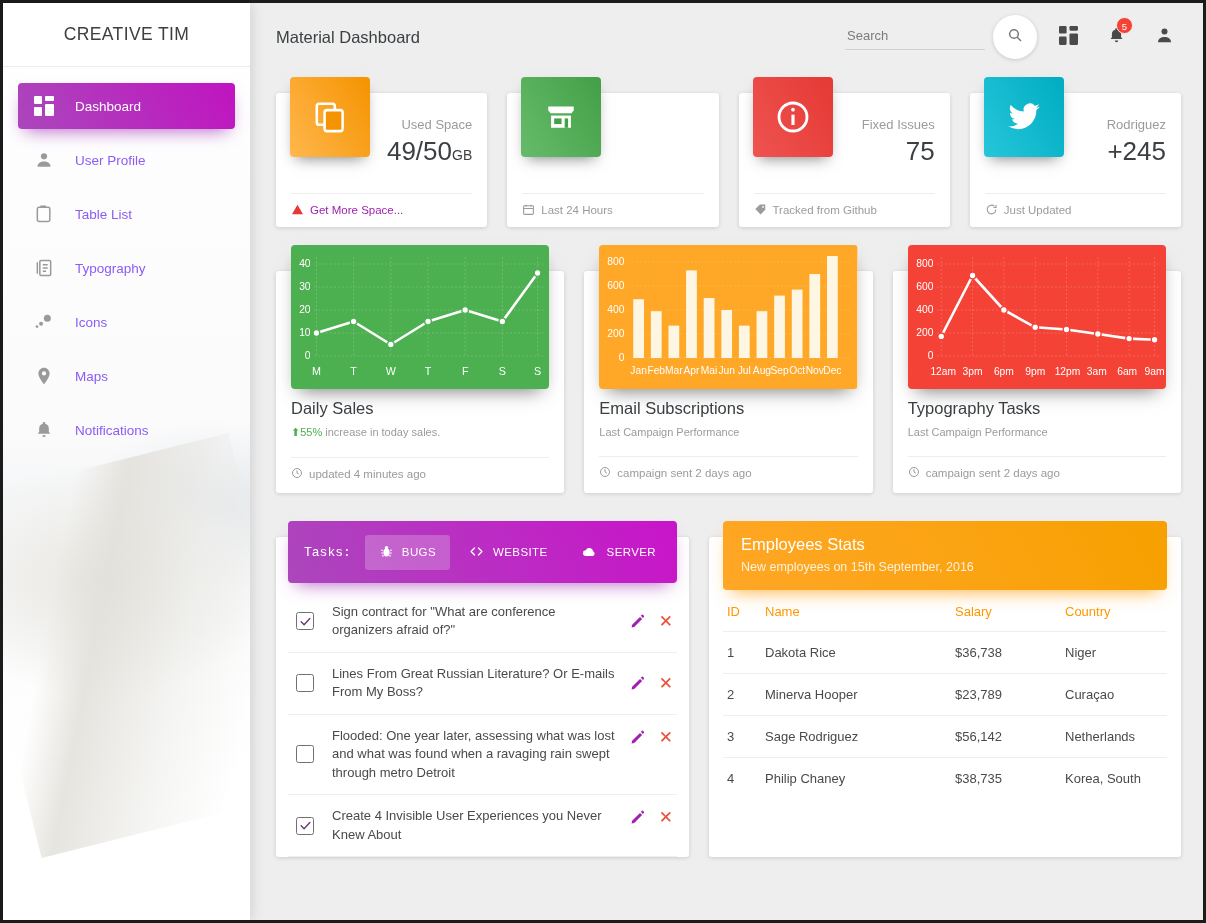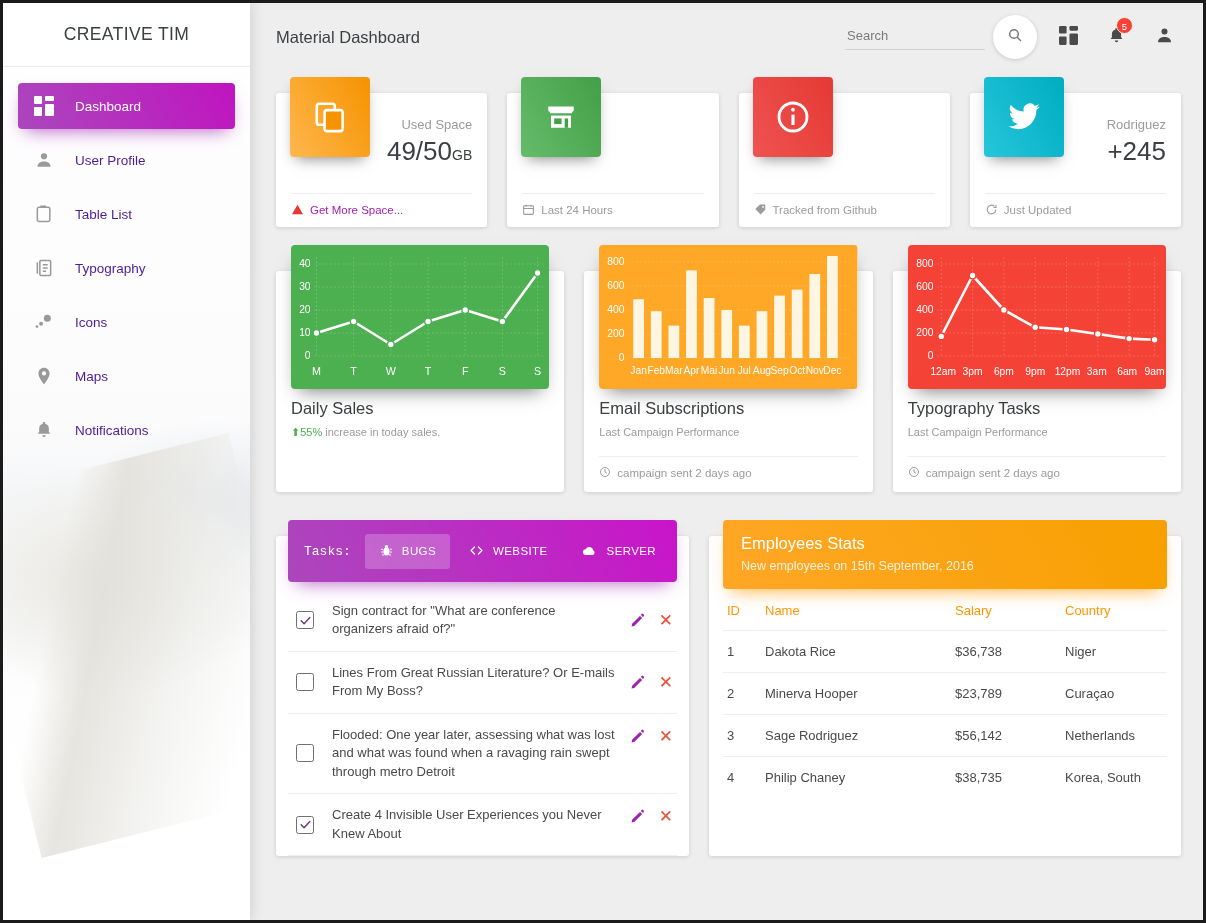--- a/index.html
+++ b/index.html
@@ -58,21 +58,21 @@
     padding: 0 16px;
     border-radius: 4px;
     margin-bottom: 8px;
     cursor: pointer;
   }
   .nav-item .ico {
     width: 26px; height: 24px; margin-right: 15px;
     display: flex; align-items: center; justify-content: flex-start;
     color: #9a9a9a;
   }
-  .nav-label { font-size: 13.5px; color: #4c1d95; }
+  .nav-label { font-size: 13.5px; color: #8b5cf6; }
   .nav-item.active {
     background: linear-gradient(60deg, #ab47bc, #c014c0);
     box-shadow: 0 8px 18px -7px rgba(156,39,176,0.75);
   }
   .nav-item.active .nav-label { color: #fff; }
   .nav-item.active .ico { color: #fff; }
 
   
   .main {
     position: absolute; left: 247px; top: 0;
@@ -440,20 +440,26 @@
         </div>
 
         <div class="stat-card">
           <div class="stat-top">
             <div class="stat-ico" style="background:linear-gradient(60deg,#ef5350,#e53935)">
               <svg width="40" height="40" viewBox="0 0 24 24" fill="none" stroke="currentColor" stroke-width="1.7">
                   <circle cx="12" cy="12" r="8.4"></circle>
                   <path d="M12 10.6v6.2" stroke-width="1.9"></path>
                   <circle cx="12" cy="7.6" r="1.1" fill="currentColor" stroke="none"></circle>
                 </svg>
+            </div>
+            <div class="stat-meta">
+              <div class="stat-cat">Fixed Issues</div>
+              <div class="stat-val">
+                <span>75</span><span class="unit"></span>
+              </div>
             </div>
           </div>
           <div class="stat-foot">
             <span class="fico">
               <svg width="13" height="13" viewBox="0 0 24 24" fill="currentColor">
                   <path d="M2.4 11.2l8.6-8.6h9.8v9.8l-8.6 8.6z"></path>
                   <circle cx="16.6" cy="7.2" r="1.7" fill="#fff"></circle>
                 </svg>
             </span>
             <span>Tracked from Github</span>
@@ -532,20 +538,29 @@
                   <text x="178" y="130">F</text>
                   <text x="216" y="130">S</text>
                 <text x="252" y="130">S</text>
               </g>
             </svg>
           </div>
           <div class="chart-body">
             <div class="chart-title">Daily Sales</div>
             <div class="chart-sub">
               <span class="up">⬆</span><span class="up">55%</span><span> increase in today sales.</span>
+            </div>
+            <div class="chart-foot">
+              <span>
+                <svg width="12" height="12" viewBox="0 0 24 24" fill="none" stroke="currentColor" stroke-width="2">
+                    <circle cx="12" cy="12" r="9"></circle>
+                    <path d="M12 6.6V12l3.6 2.2"></path>
+                  </svg>
+              </span>
+              <span>updated 4 minutes ago</span>
             </div>
           </div>
         </div>
 
         <div class="chart-card">
           <div class="chart-vis">
             <svg viewBox="0 0 264 144" preserveAspectRatio="none">
               <rect x="0" y="0" width="264" height="144" fill="#ffa726"></rect>
               <g stroke="rgba(255,255,255,0.25)" stroke-width="0.7" stroke-dasharray="2 2">
                 <line x1="30" y1="17" x2="258" y2="17"></line>

